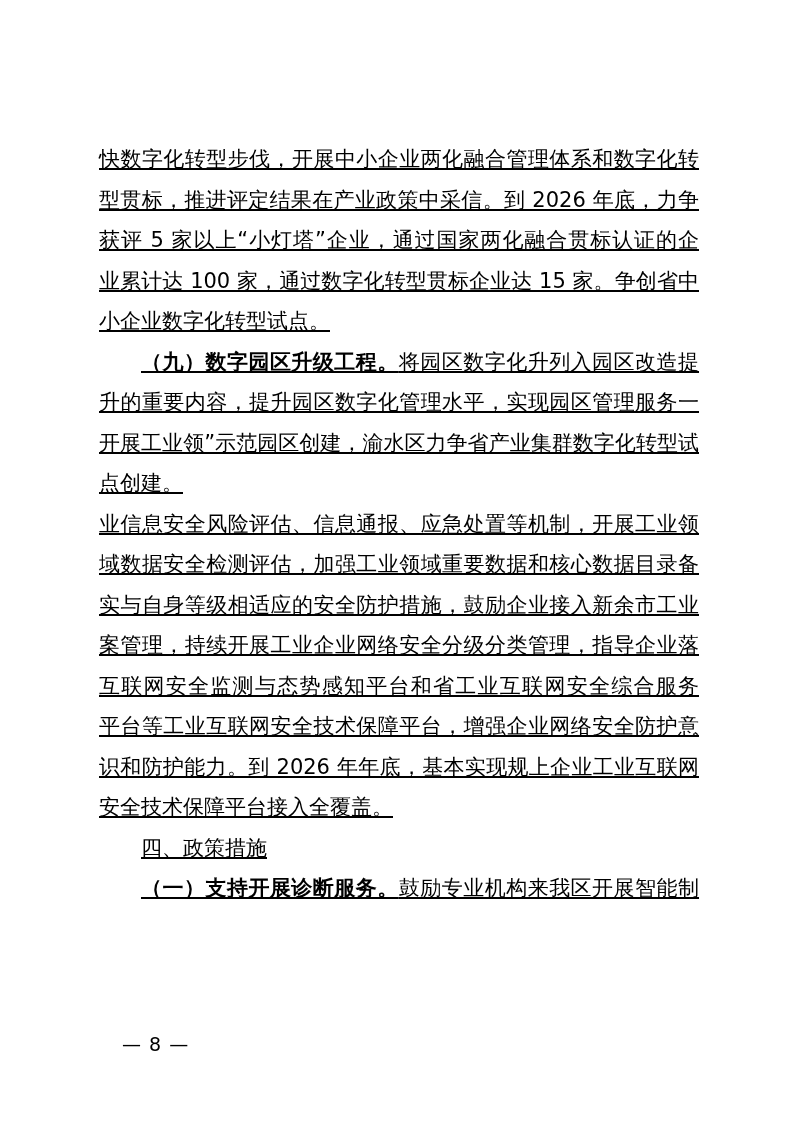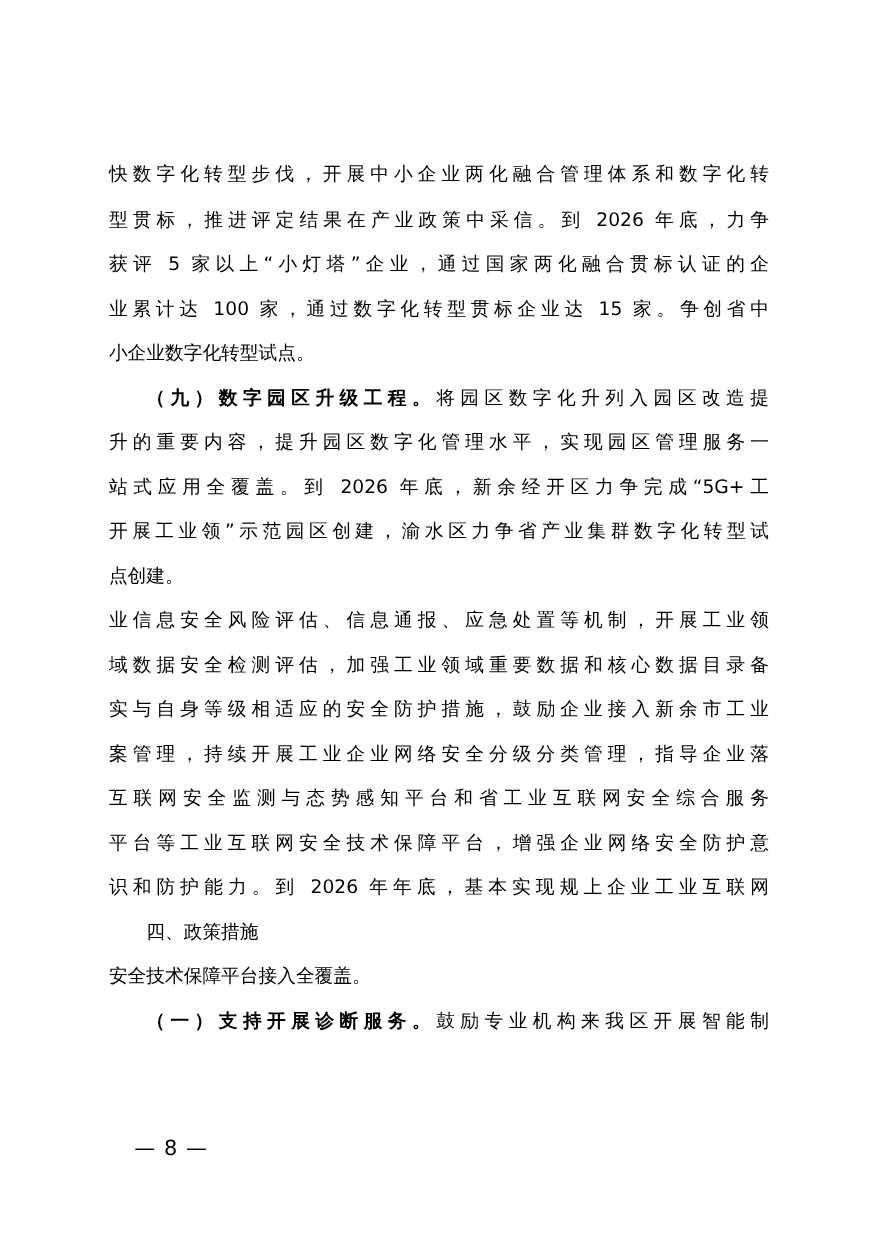--- a/index.html
+++ b/index.html
@@ -18,25 +18,26 @@
   }
   .content {
     position: absolute;
     left: 99px;
     top: 139px;
     width: 600px;
   }
   .line {
     height: 40.5px;
     line-height: 40.5px;
-    font-size: 17px;
+    font-size: 21px;
     text-align: justify;
     text-align-last: justify;
     white-space: nowrap;
     overflow: visible;
+    text-decoration: underline;
   }
   .line.endline {
     text-align: center;
     text-align-last: left;
   }
   .line.indent {
     text-indent: 2em;
   }
   .lead {
     font-weight: 700;
@@ -57,28 +58,27 @@
 
 <div class="page">
   <div class="content">
       <div class="line"><span>快数字化转型步伐，开展中小企业两化融合管理体系和数字化转</span></div>
       <div class="line"><span>型贯标，推进评定结果在产业政策中采信。到 2026 年底，力争</span></div>
       <div class="line"><span>获评 5 家以上“小灯塔”企业，通过国家两化融合贯标认证的企</span></div>
       <div class="line"><span>业累计达 100 家，通过数字化转型贯标企业达 15 家。争创省中</span></div>
       <div class="line endline"><span>小企业数字化转型试点。</span></div>
       <div class="line indent"><span class="lead">（九）数字园区升级工程。</span><span>将园区数字化升列入园区改造提</span></div>
       <div class="line"><span>升的重要内容，提升园区数字化管理水平，实现园区管理服务一</span></div>
-      <div class="line"><span>站式应用全覆盖。到 2026 年底，新余经开区力争完成“5G+工</span></div>
       <div class="line"><span>开展工业领”示范园区创建，渝水区力争省产业集群数字化转型试</span></div>
       <div class="line endline"><span>点创建。</span></div>
       <div class="line"><span>业信息安全风险评估、信息通报、应急处置等机制，开展工业领</span></div>
       <div class="line"><span>域数据安全检测评估，加强工业领域重要数据和核心数据目录备</span></div>
       <div class="line"><span>实与自身等级相适应的安全防护措施，鼓励企业接入新余市工业</span></div>
       <div class="line"><span>案管理，持续开展工业企业网络安全分级分类管理，指导企业落</span></div>
       <div class="line"><span>互联网安全监测与态势感知平台和省工业互联网安全综合服务</span></div>
       <div class="line"><span>平台等工业互联网安全技术保障平台，增强企业网络安全防护意</span></div>
       <div class="line"><span>识和防护能力。到 2026 年年底，基本实现规上企业工业互联网</span></div>
+      <div class="line endline"><span>安全技术保障平台接入全覆盖。</span></div>
       <div class="line indent endline"><span>四、政策措施</span></div>
-      <div class="line endline"><span>安全技术保障平台接入全覆盖。</span></div>
       <div class="line indent"><span class="lead">（一）支持开展诊断服务。</span><span>鼓励专业机构来我区开展智能制</span></div>
     </div>
   <div class="footer">— 8 —</div>
 </div>
 
 </body></html>

